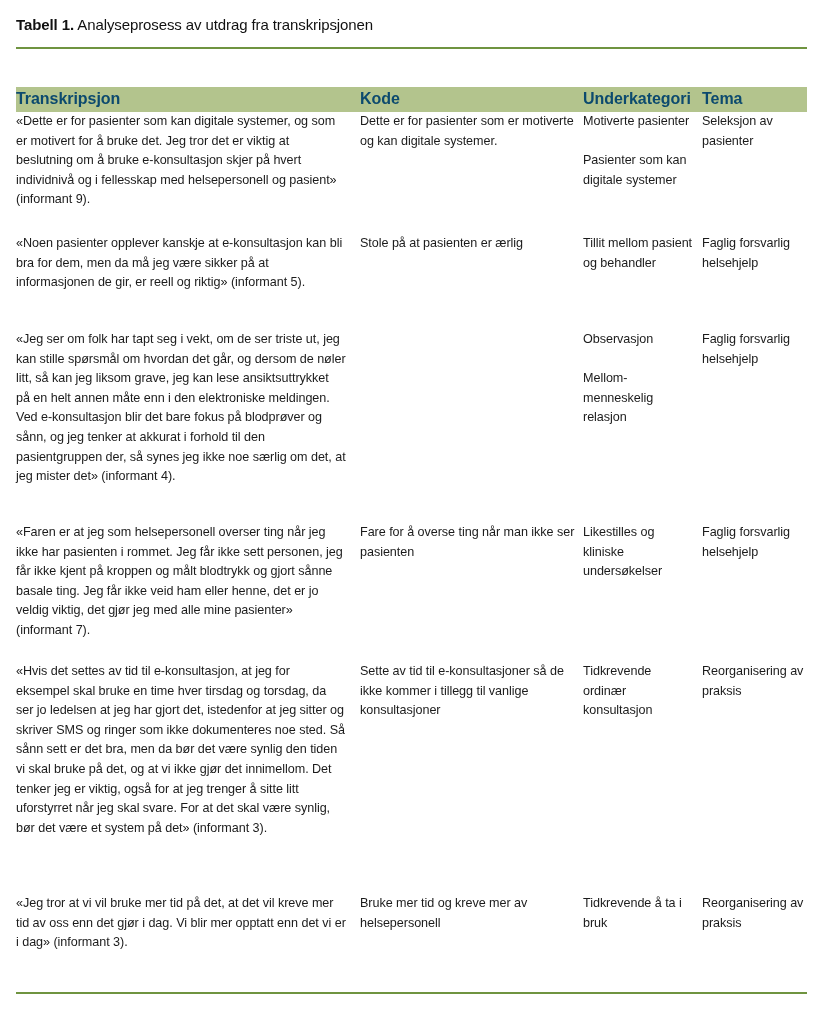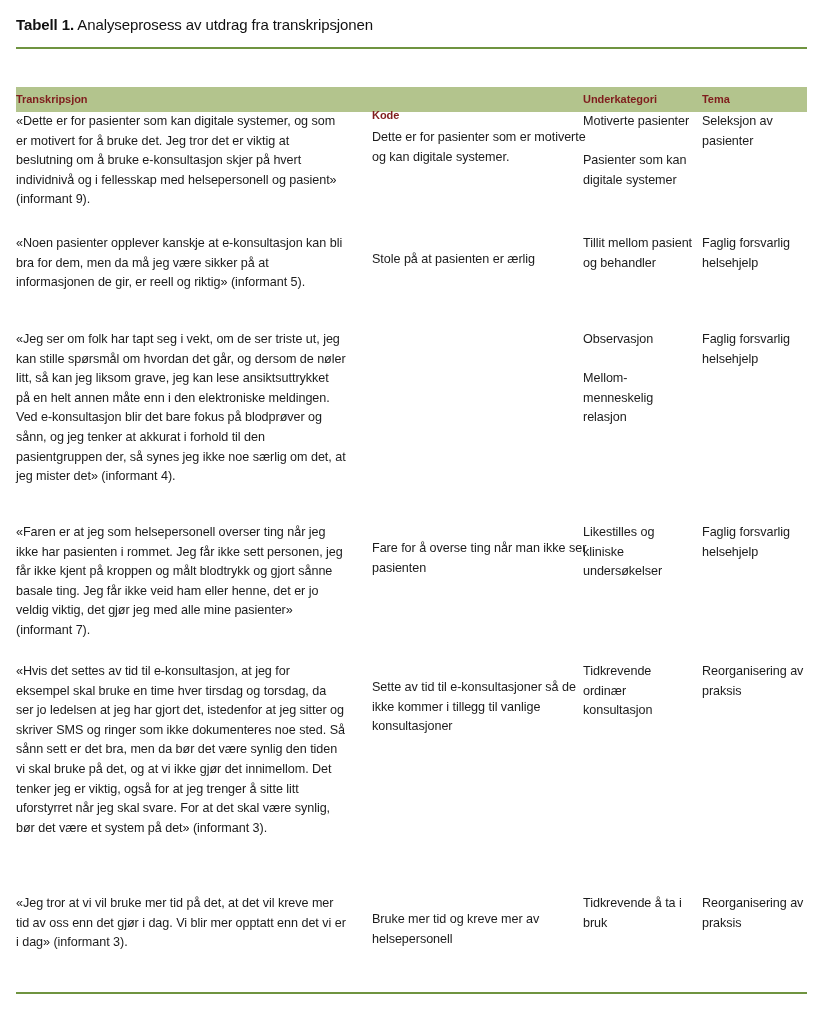--- a/index.html
+++ b/index.html
@@ -62,23 +62,23 @@
 
   .thead {
     background: #b3c48d;
     height: 25px;
     position: relative;
   }
   .thead .cell {
     position: absolute;
     top: 3px;
     font-weight: bold;
-    font-size: 11px;
+    font-size: 16px;
     line-height: 18px;
-    color: #7f1d1d;
+    color: #0c4a6e;
     letter-spacing: -0.05px;
   }
 
   .trow {
     position: relative;
   }
   .trow .cell {
     position: absolute;
     top: 0;
     font-size: 12.6px;
@@ -88,21 +88,21 @@
   }
   .cell p {
     margin: 0 0 19.6px 0;
   }
   .cell p:last-child {
     margin-bottom: 0;
   }
 
   
   .c0 { left: 0px;   width: 330px; }
-  .c1 { left: 356px; width: 215px; margin-top: 16px; }
+  .c1 { left: 344px; width: 215px; }
   .c2 { left: 567px; width: 112px; }
   .c3 { left: 686px; width: 105px; }
 </style>
 </head>
 <body>
 
 <div class="page">
 
   <div class="caption">
     <span class="caption-label">Tabell 1.</span><span class="caption-text"> Analyseprosess av utdrag fra transkripsjonen</span>

